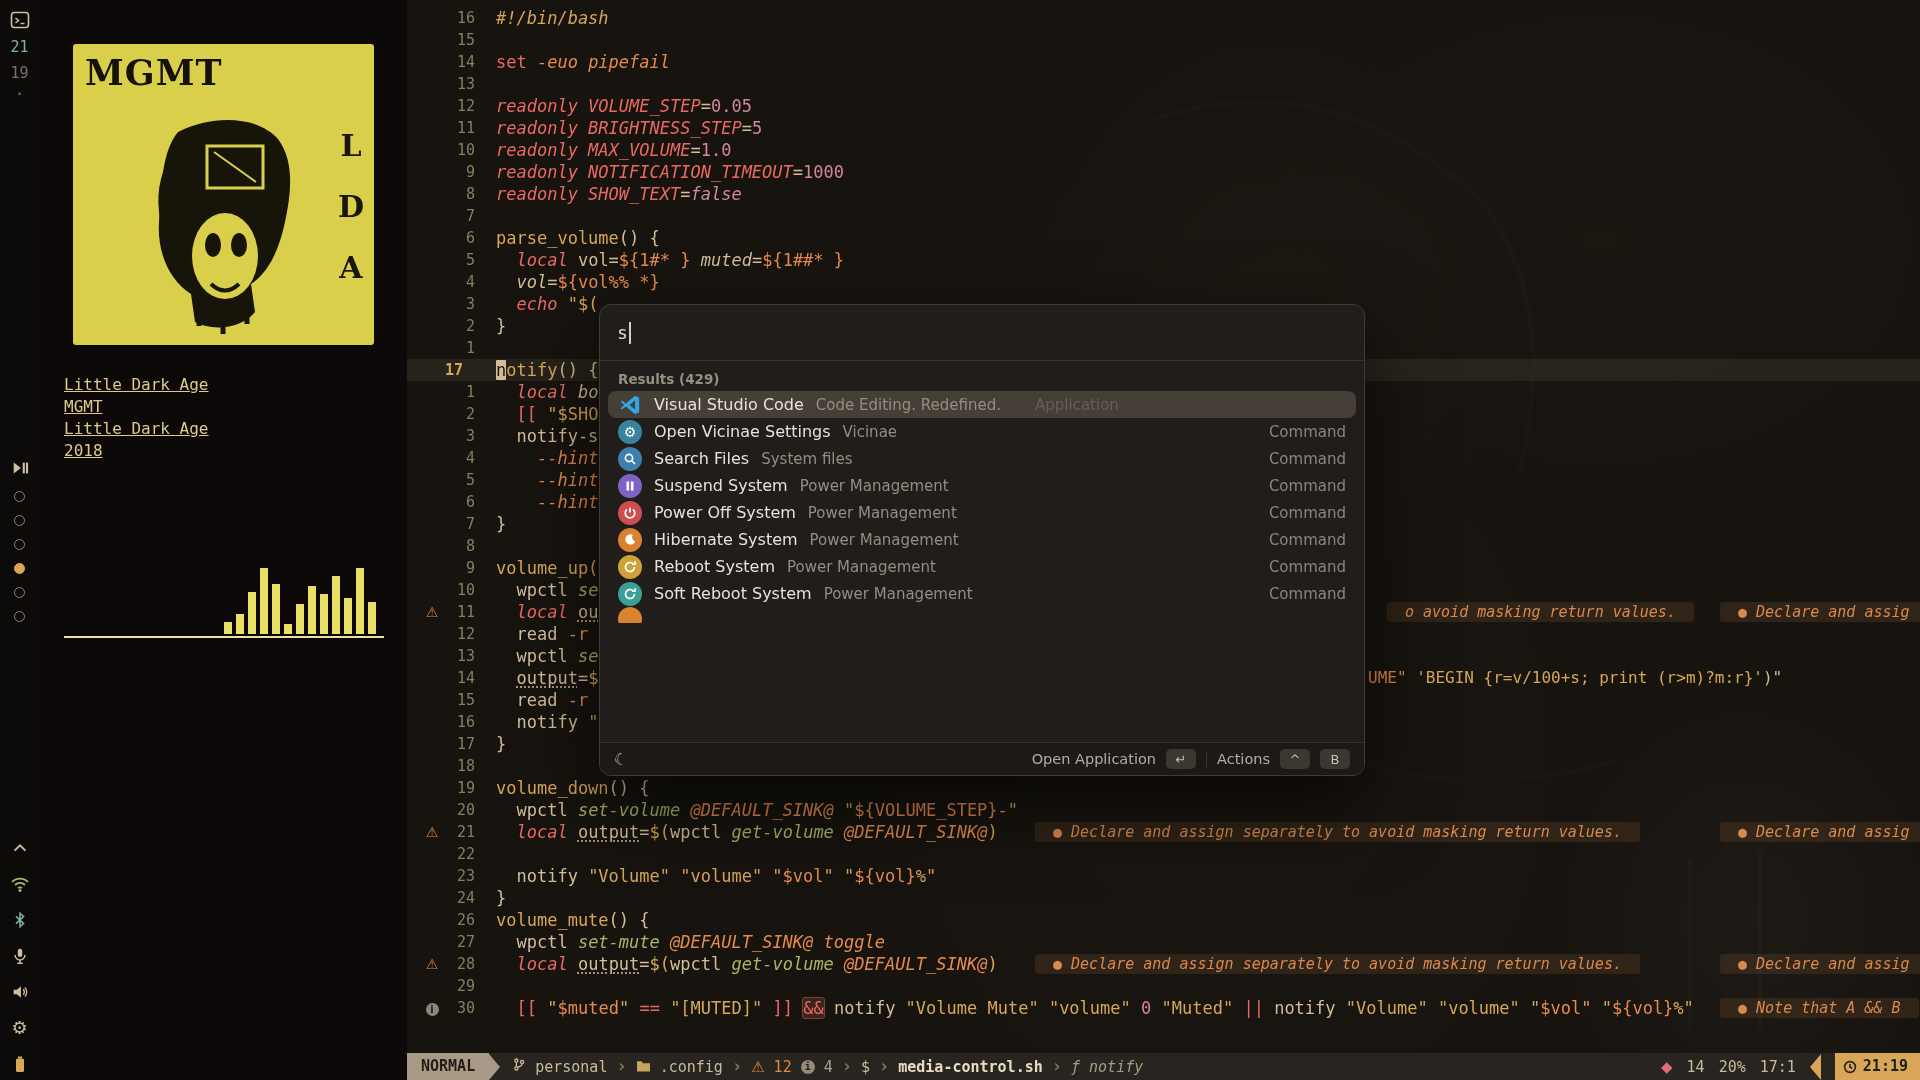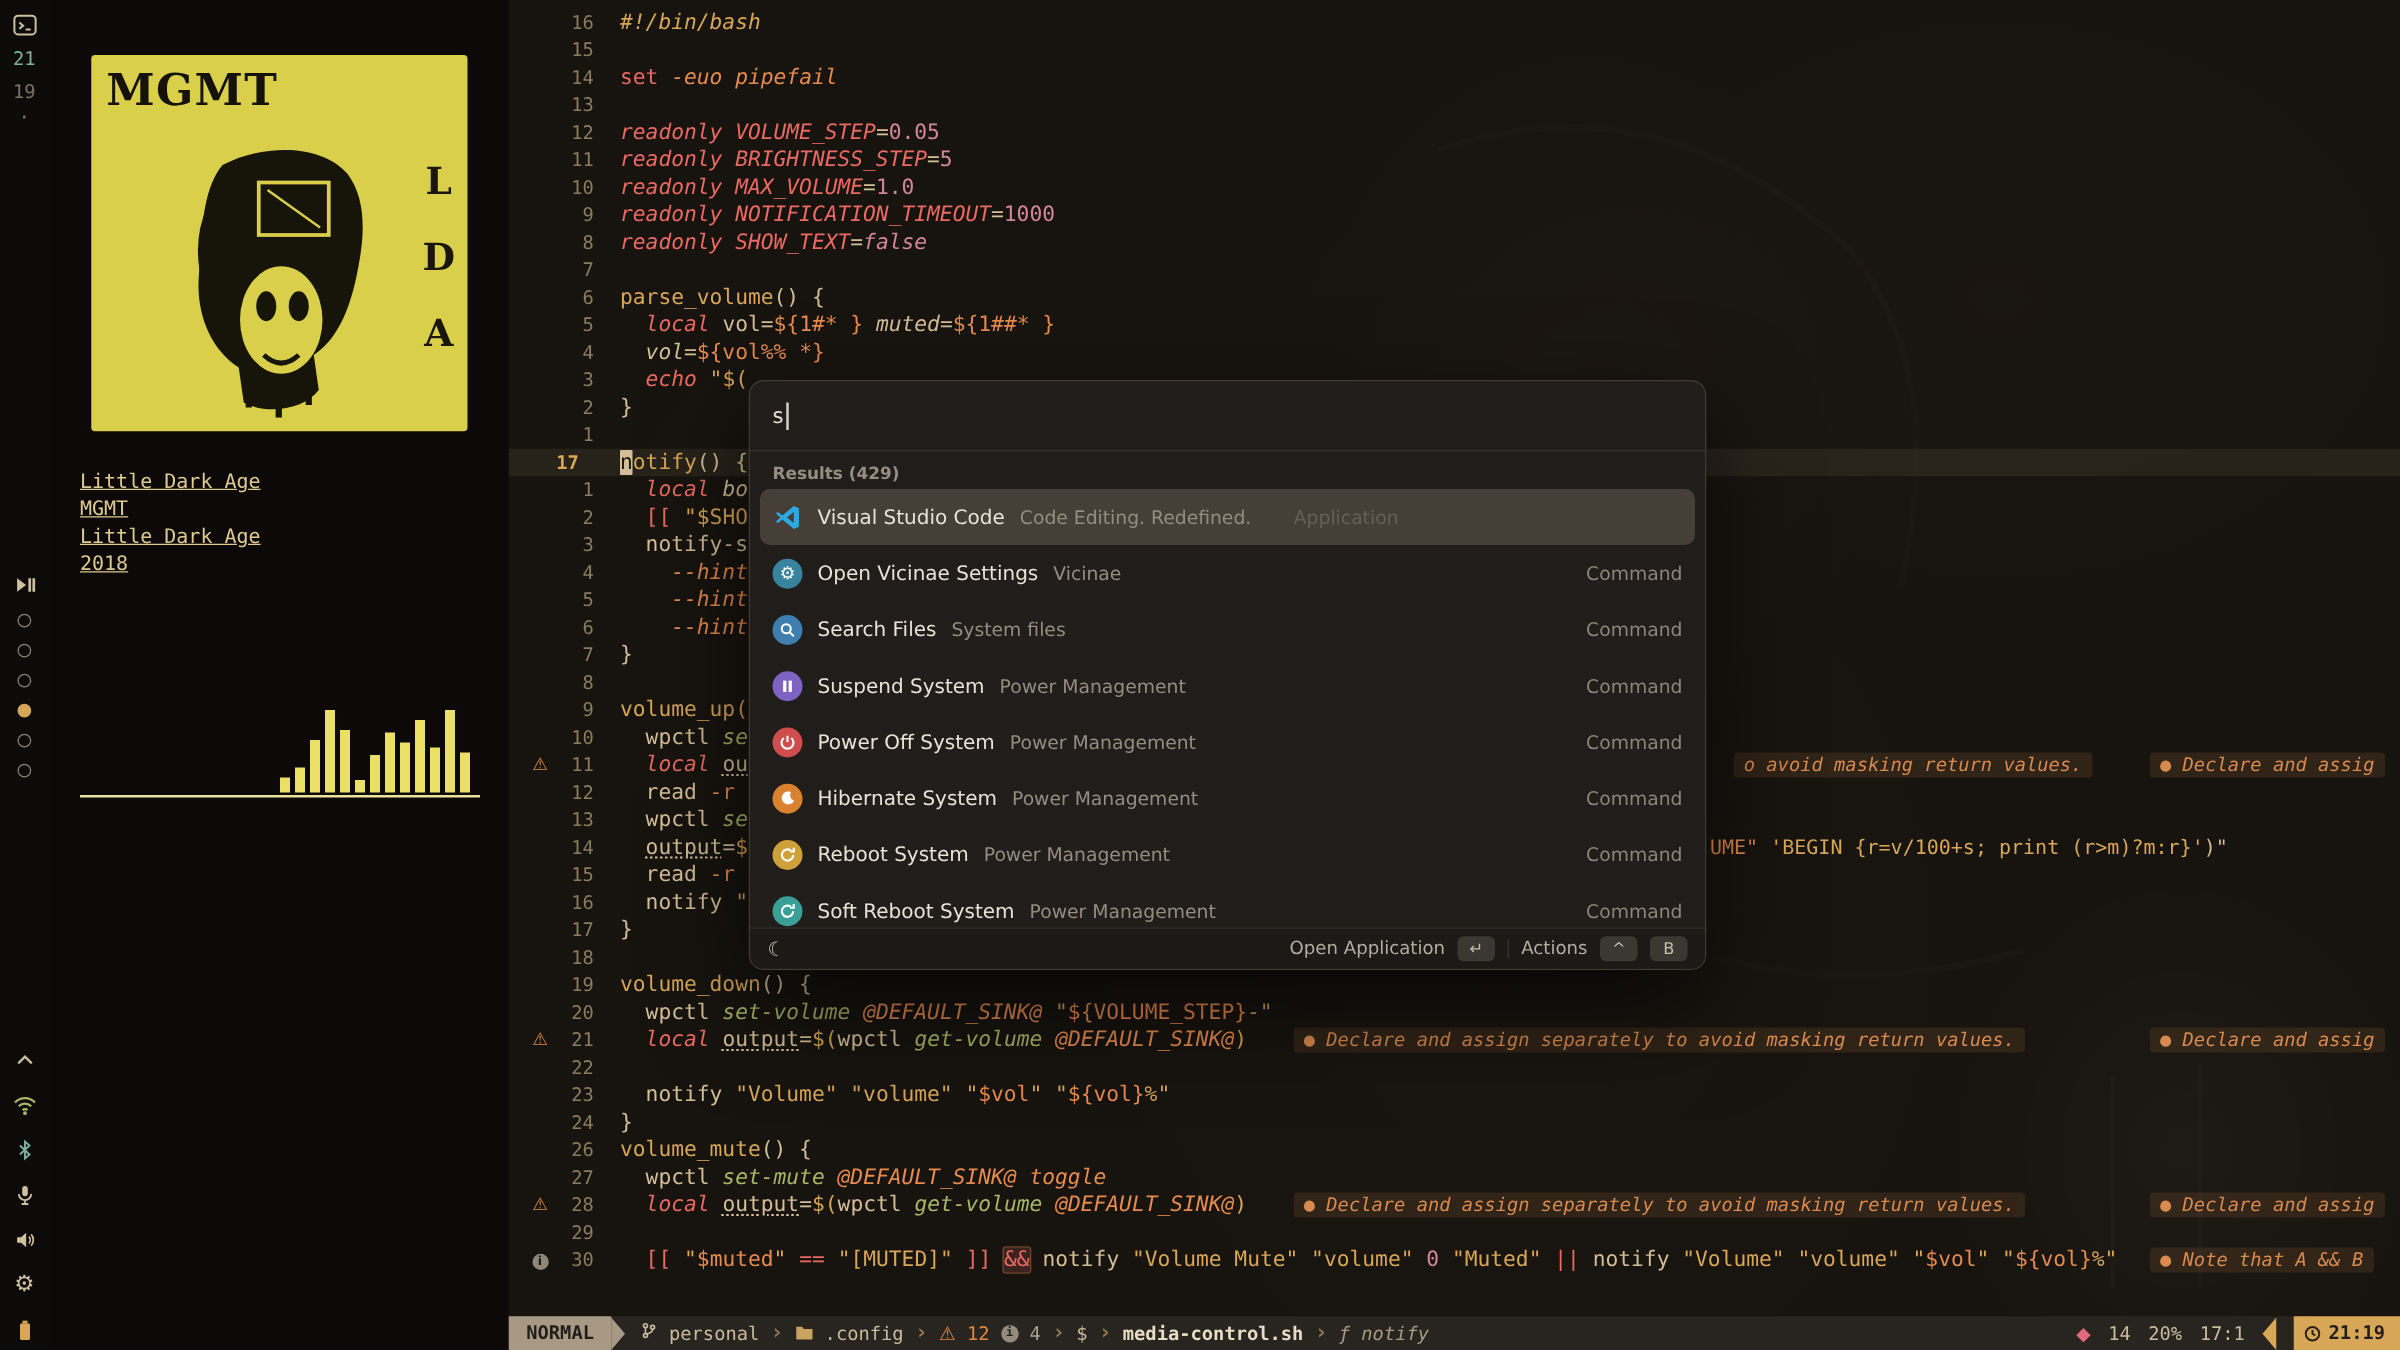--- a/index.html
+++ b/index.html
@@ -47,21 +47,21 @@
   .gut{width:26px;flex:0 0 26px;text-align:center;font-size:14px;color:#e2883f;font-family:"DejaVu Sans","DejaVu Sans Mono",sans-serif;}
   .g-info{display:inline-block;width:13px;height:13px;border-radius:50%;background:#8f867a;color:#1d1a16;font-size:10px;line-height:13px;text-align:center;font-weight:bold;margin-top:4px;}
   .lnum{width:30px;flex:0 0 30px;text-align:right;color:#8a7c5e;margin-right:21px;font-size:15px;}
   .current .lnum{color:#d8a657;text-align:left;font-weight:bold;}
   .ltext{white-space:pre;font-size:17px;}
   .c-r{color:#ea6962;}  .c-o{color:#e78a4e;}  .c-y{color:#d8a657;}
   .c-g{color:#a9b665;}  .c-p{color:#d3869b;}  .c-f{color:#d4be98;} .c-i{font-style:italic;}
   .c-u{text-decoration:underline dotted;text-underline-offset:3px;}
   .c-cur{background:#d4be98;color:#17140f;border-radius:1px;}
   .c-hl{color:#ea6962;background:rgba(234,105,98,.18);outline:1px solid rgba(231,138,78,.45);border-radius:2px;}
-  .diag{position:absolute;top:1px;color:#d98a4f;font-style:italic;font-size:15px;background:rgba(217,138,79,.13);padding:0 8px;border-radius:3px;white-space:pre;line-height:20px;}
+  .diag{position:absolute;top:1px;color:#d98a4f;font-style:italic;font-size:15px;background:rgba(217,138,79,.13);padding:0 18px;border-radius:3px;white-space:pre;line-height:20px;}
   .extra{position:absolute;top:0;white-space:pre;font-size:16px;line-height:22px;}
 
   
   .statusline{position:absolute;left:407px;top:1053px;width:1513px;height:27px;background:#282420;display:flex;align-items:center;z-index:6;font-size:15px;color:#c9bb9b;}
   .seg-mode{background:#a89984;color:#211e1a;font-weight:bold;padding:0 14px;height:27px;line-height:27px;}
   .pl{width:0;height:0;border-top:13.5px solid transparent;border-bottom:13.5px solid transparent;}
   .pl-mode{border-left:11px solid #a89984;}
   .pl-clock{border-right:11px solid #d8a657;}
   .crumbs{display:flex;align-items:center;gap:9px;padding-left:12px;}
   .sep{color:#8d7a55;font-weight:bold;font-size:17px;line-height:27px;}
@@ -74,21 +74,21 @@
   .sl-right{margin-left:auto;display:flex;align-items:center;gap:14px;}
   .pkg-ic{color:#e0697c;font-family:"DejaVu Sans",sans-serif;}
   .seg-clock{background:#d8a657;color:#211e1a;font-weight:bold;height:27px;line-height:27px;padding:0 12px 0 8px;display:flex;align-items:center;gap:6px;}
 
   
   .launcher{position:absolute;left:599px;top:304px;width:764px;height:470px;background:#201d1a;border:1px solid #403b34;border-radius:12px;box-shadow:0 30px 80px rgba(0,0,0,.65);z-index:10;font-family:"DejaVu Sans",sans-serif;display:flex;flex-direction:column;overflow:hidden;}
   .l-input{height:55px;display:flex;align-items:center;padding:0 18px;font-size:17px;color:#e3ddd2;border-bottom:1px solid #37332e;flex:0 0 55px;}
   .caret{display:inline-block;width:2px;height:22px;background:#d6cfc2;margin-left:2px;}
   .l-label{margin:10px 0 4px 18px;font-size:13.5px;font-weight:bold;color:#968e82;}
   .l-list{flex:1;padding:0 8px;overflow:hidden;}
-  .row{display:flex;align-items:center;gap:12px;height:45px;padding:0 10px;border-radius:8px;}
+  .row{display:flex;align-items:center;gap:12px;height:27px;padding:0 10px;border-radius:8px;}
   .row.selected{background:rgba(122,113,96,.42);}
   .row.partial{height:16px;overflow:hidden;align-items:flex-start;}
   .ric{width:24px;height:24px;flex:0 0 24px;display:flex;align-items:center;justify-content:center;border-radius:50%;}
   .ric svg{display:block;}
   .ic-gear{background:#39839e;}  .ic-search{background:#3f7fb0;}
   .ic-susp{background:#7e63c4;}  .ic-poff{background:#cf4d4d;}
   .ic-hib{background:#d9822f;}   .ic-reb{background:#cfa13a;}
   .ic-sreb{background:#3a9f96;}  .ic-part{background:#d9822f;}
   .ric .wglyph{color:#fff;font-size:14px;line-height:24px;font-family:"DejaVu Sans",sans-serif;}
   .rtitle{font-size:16px;color:#e8e2d7;white-space:nowrap;}

